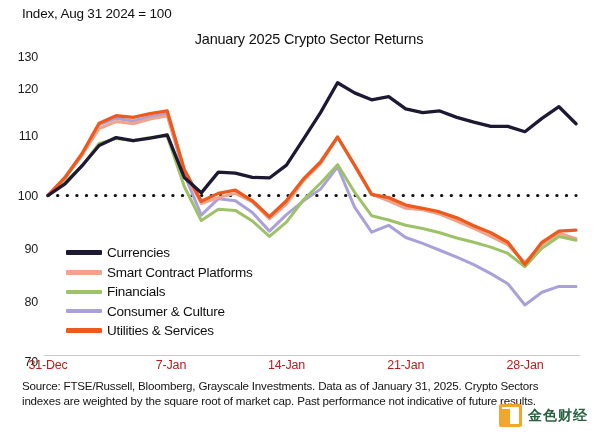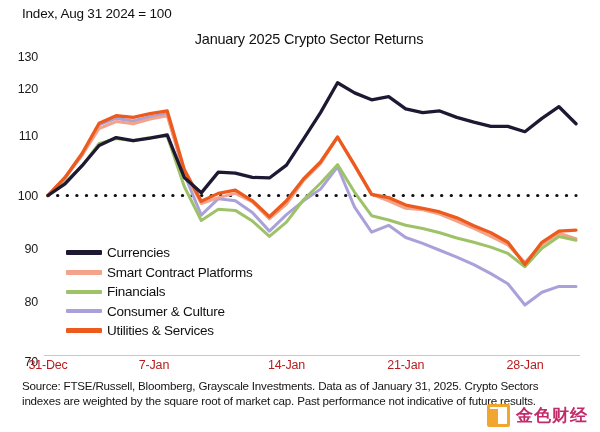--- a/index.html
+++ b/index.html
@@ -50,21 +50,21 @@
     position:absolute;right:12px;bottom:5px;display:flex;align-items:center;gap:6px;
     opacity:.92;
   }
   .wm-mark{
     width:23px;height:23px;border:3px solid #f0a01e;border-radius:2px;
     position:relative;box-sizing:border-box;
   }
   .wm-mark:after{
     content:"";position:absolute;left:-1px;top:2px;width:9px;height:18px;background:#f0a01e;
   }
-  .wm-text{font-size:17px;color:#be185d;letter-spacing:1px;font-weight:bold;}
+  .wm-text{font-size:14px;color:#14532d;letter-spacing:1px;font-weight:bold;}
 </style>
 </head>
 <body>
 
 <div id="chart-root">
 
   <div class="axis-label-top">Index, Aug 31 2024 = 100</div>
 
   <div class="chart-title">January 2025 Crypto Sector Returns</div>
 
@@ -74,21 +74,21 @@
         <div class="ytick" style="top: 265.833px;">80</div>
         <div class="ytick" style="top: 212.667px;">90</div>
         <div class="ytick" style="top: 159.5px;">100</div>
         <div class="ytick" style="top: 100px;">110</div>
         <div class="ytick" style="top: 53.1667px;">120</div>
         <div class="ytick" style="top: 0px; margin-top: 21px;">130</div>
       </div>
     <div class="xaxis-line"></div>
     <div id="xticks">
         <div class="xtick" style="left: 4px;">31-Dec</div>
-        <div class="xtick" style="left: 110px;">7-Jan</div>
+        <div class="xtick" style="left: 127px;">7-Jan</div>
         <div class="xtick" style="left: 242.452px;">14-Jan</div>
         <div class="xtick" style="left: 361.677px;">21-Jan</div>
         <div class="xtick" style="left: 480.903px;">28-Jan</div>
       </div>
     <svg class="series" id="series-svg" viewBox="0 0 536 319" preserveAspectRatio="none">
         <line x1="4" x2="532" y1="159.5" y2="159.5" stroke="#111111" stroke-width="3.2" stroke-linecap="round" stroke-dasharray="0.2 9.4"></line>
         <path d="M4.00 159.50 L21.03 141.96 L38.06 119.09 L55.10 88.79 L72.13 82.41 L89.16 85.07 L106.19 80.81 L123.23 77.62 L140.26 138.23 L157.29 179.17 L174.32 162.69 L191.35 164.82 L208.39 176.51 L225.42 195.12 L242.45 178.64 L259.48 164.82 L276.52 153.12 L293.55 130.79 L310.58 171.20 L327.61 196.19 L344.65 189.27 L361.68 201.50 L378.71 207.35 L395.74 214.26 L412.77 221.17 L429.81 228.62 L446.84 237.66 L463.87 247.76 L480.90 269.02 L497.94 256.26 L514.97 250.41 L532.00 250.41" fill="none" stroke="#aaa1da" stroke-width="3.0" stroke-linejoin="round" stroke-linecap="round"></path>
         <path d="M4.00 159.50 L21.03 141.42 L38.06 119.09 L55.10 92.51 L72.13 85.60 L89.16 87.72 L106.19 82.94 L123.23 79.75 L140.26 135.58 L157.29 167.47 L174.32 161.63 L191.35 157.37 L208.39 165.88 L225.42 182.89 L242.45 168.01 L259.48 144.61 L276.52 127.60 L293.55 101.02 L310.58 129.73 L327.61 158.44 L344.65 164.82 L361.68 172.26 L378.71 173.86 L395.74 178.11 L412.77 185.02 L429.81 192.46 L446.84 200.44 L463.87 208.94 L480.90 226.49 L497.94 208.41 L514.97 197.25 L532.00 202.56" fill="none" stroke="#f2a389" stroke-width="3.0" stroke-linejoin="round" stroke-linecap="round"></path>
         <path d="M4.00 159.50 L21.03 146.21 L38.06 130.26 L55.10 107.40 L72.13 102.61 L89.16 104.74 L106.19 101.55 L123.23 99.95 L140.26 150.46 L157.29 184.49 L174.32 173.32 L191.35 174.39 L208.39 185.02 L225.42 200.44 L242.45 186.08 L259.48 163.75 L276.52 147.27 L293.55 128.66 L310.58 156.31 L327.61 179.70 L344.65 183.96 L361.68 189.27 L378.71 192.46 L395.74 196.72 L412.77 202.03 L429.81 206.29 L446.84 211.07 L463.87 217.45 L480.90 230.74 L497.94 212.14 L514.97 200.44 L532.00 204.16" fill="none" stroke="#9ec267" stroke-width="3.0" stroke-linejoin="round" stroke-linecap="round"></path>
         <path d="M4.00 159.50 L21.03 141.42 L38.06 117.50 L55.10 87.19 L72.13 79.75 L89.16 81.34 L106.19 77.62 L123.23 74.96 L140.26 133.45 L157.29 165.35 L174.32 157.37 L191.35 154.18 L208.39 164.82 L225.42 180.77 L242.45 164.82 L259.48 143.02 L276.52 126.00 L293.55 101.02 L310.58 129.19 L327.61 158.44 L344.65 161.63 L361.68 169.07 L378.71 172.26 L395.74 175.98 L412.77 181.83 L429.81 189.81 L446.84 196.72 L463.87 206.29 L480.90 228.62 L497.94 206.29 L514.97 195.12 L532.00 194.06" fill="none" stroke="#ec5a1e" stroke-width="3.3" stroke-linejoin="round" stroke-linecap="round"></path>

